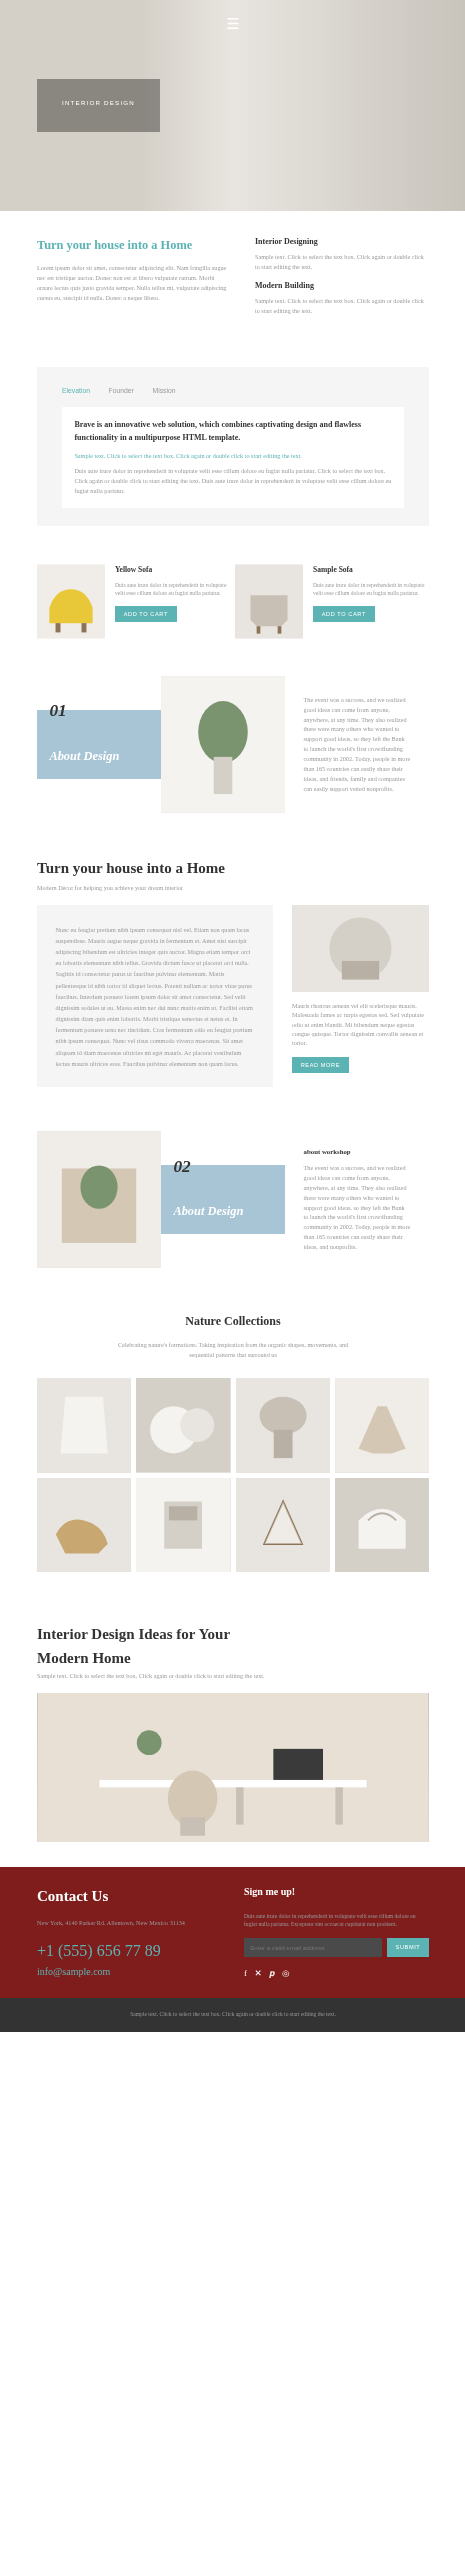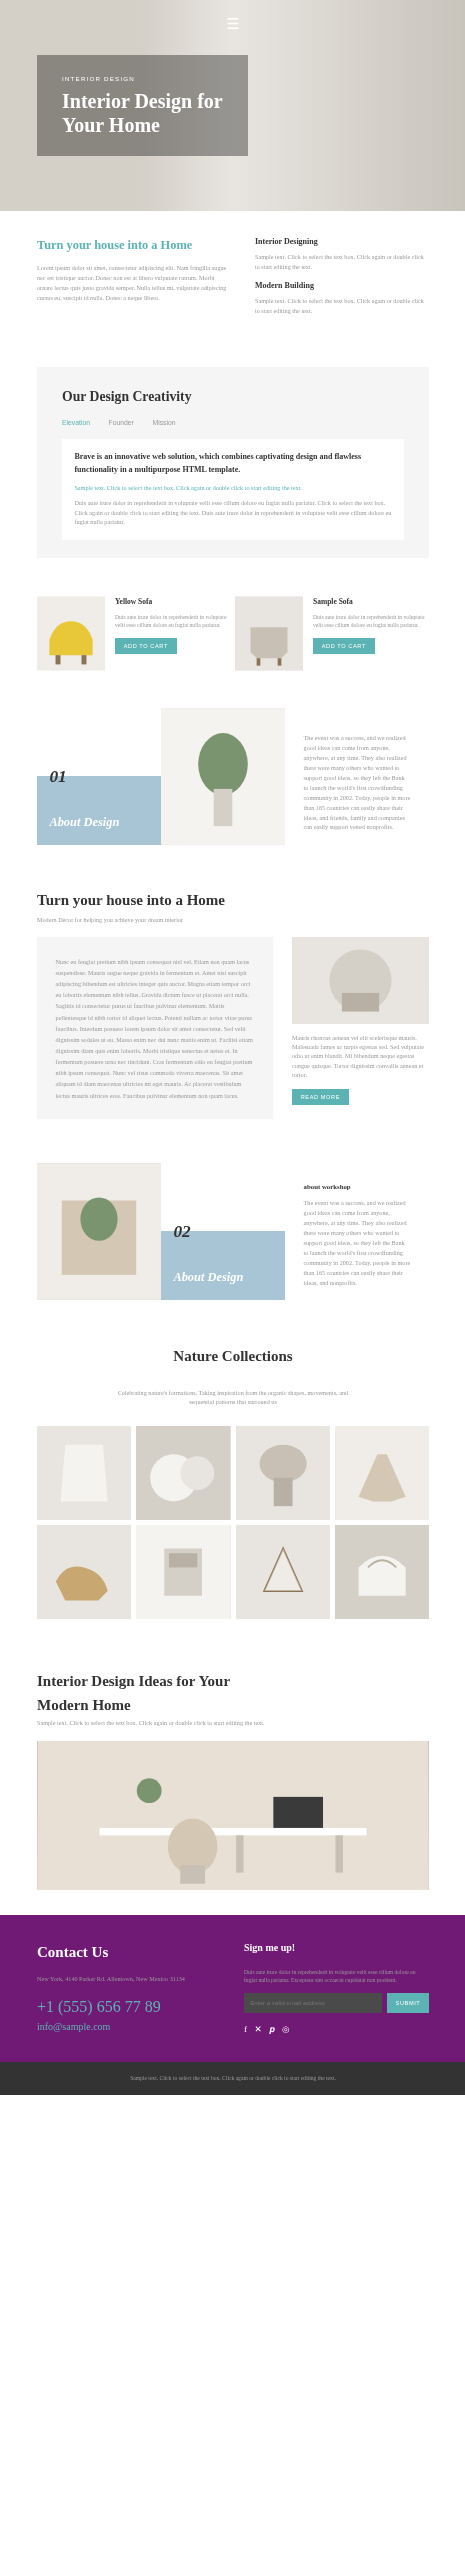--- a/index.html
+++ b/index.html
@@ -25,43 +25,43 @@
 .tab-content{background:#fff;padding:12.4px}
 .tab-heading{color:#333;font-size:8px;font-weight:bold;margin-bottom:6.2px}
 .link-text{color:#5cb3b3;font-size:6.2px}
 .products{display:flex;gap:4px;padding:18.6px 37px}
 .product{flex:1;display:flex;gap:10px}
 .product-img{width:68px;height:75px;flex-shrink:0}
 .product-info{flex:1}
 .product-title{color:#333;font-size:7.5px;font-weight:bold;margin-bottom:5px}
 .product-desc{font-size:5.6px;color:#999;margin-bottom:7.5px;line-height:1.5}
 .btn{background:#5cb3b3;color:#fff;font-size:5.6px;padding:5px 8.7px;border:none;cursor:pointer;letter-spacing:0.6px;font-family:Arial,sans-serif}
-.about-row{display:flex;padding:18.6px 37px;gap:0;align-items:flex-end}
+.about-row{display:flex;padding:18.6px 37px;gap:0;align-items:center}
 .about-num{color:#333;font-size:17.4px;font-weight:bold;position:absolute;top:-12.4px;left:12.4px}
 .about-label-box{flex:0 0 124px;background:#a8c5d6;padding:37px 12.4px 12.4px;position:relative;color:#fff;font-size:12.4px;font-weight:bold;font-style:italic}
 .about-img{flex:0 0 124px;background:#e8e5e0}
 .about-text{flex:1;padding:12.4px 18.6px;font-size:6.2px;color:#999;line-height:1.6}
 .about-workshop-label{color:#333;font-size:6.8px;font-weight:bold;margin-bottom:5px}
 .turn-section{padding:25px 37px}
 .turn-title{color:#333;font-size:15px;font-weight:bold;margin-bottom:2.5px}
 .turn-sub{font-size:6.2px;color:#999;margin-bottom:12.4px}
 .turn-content{display:flex;gap:18.6px}
 .turn-text-box{flex:1;background:#f5f5f5;padding:18.6px;font-size:6.2px;color:#999;line-height:1.8}
 .turn-right{flex:0 0 137px}
 .turn-img{width:100%;height:87px;background:linear-gradient(135deg,#d4cfc7,#e8e5e0);margin-bottom:8.7px}
 .nature-section{padding:25px 37px;text-align:center}
-.nature-title{color:#333;font-size:15px;font-weight:bold;margin-bottom:20px}
+.nature-title{color:#333;font-size:12px;font-weight:bold;margin-bottom:9px}
 .nature-sub{font-size:6.2px;color:#999;margin-bottom:18.6px;max-width:248px;margin-left:auto;margin-right:auto}
 .nature-grid{display:grid;grid-template-columns:repeat(4,1fr);gap:5px}
 .nature-item{aspect-ratio:1;background:#e8e5e0}
 .ideas-section{padding:25px 37px;position:relative}
 .ideas-title{color:#333;font-size:15px;font-weight:bold;margin-bottom:1px;max-width:248px}
 .ideas-sub{font-size:6.2px;color:#999;margin-bottom:12.4px}
 .ideas-img{width:100%;height:149px;background:linear-gradient(180deg,#a8a5a0 0%,#d4cec6 100%)}
-.contact-section{background:#701a75;padding:25px 37px;display:flex;gap:22px}
+.contact-section{background:#7f1d1d;padding:17px 37px;display:flex;gap:22px}
 .contact-left{flex:1}
 .contact-title{color:#fff;font-size:15px;font-weight:bold;margin-bottom:10px}
 .contact-addr{font-size:6.2px;color:#999;margin-bottom:10px}
 .contact-phone{color:#5cb3b3;font-size:16px}
 .contact-email{color:#5cb3b3;font-size:10px}
 .contact-right{flex:1}
 .signup-title{color:#fff;font-size:10px;font-weight:bold;margin-bottom:12px}
 .signup-desc{font-size:5.6px;color:#999;margin-bottom:8.7px;line-height:1.5}
 .signup-form{display:flex;gap:5px;margin-bottom:10px}
 .signup-input{flex:1;background:#4a4a4a;border:none;padding:6.2px;color:#fff;font-size:6.2px}
@@ -69,41 +69,39 @@
 .footer{background:#333;padding:12.4px 37px;text-align:center;font-size:5.6px;color:#999}
 svg{display:block}
 </style>
 </head>
 <body>
 
 <div class="hero">
   <span class="hamburger">☰</span>
   <div class="hero-overlay">
     <div class="hero-eyebrow">INTERIOR DESIGN</div>
-    <div class="hero-title">Interior Design for Your Home</div>
   </div>
 </div>
 
 <div class="section">
   <div class="two-col">
     <div class="col-left">
       <div class="section-title">Turn your house into a Home</div>
       <div class="body-text">Lorem ipsum dolor sit amet, consectetur adipiscing elit. Nam fringilla augue nec est tristique auctor. Donec non est at libero vulputate rutrum. Morbi ornare lectus quis justo gravida semper. Nulla tellus mi, vulputate adipiscing cursus eu, suscipit id nulla. Donec a neque libero.</div>
     </div>
     <div class="col-right">
       <div class="small-heading">Interior Designing</div>
       <div class="small-text">Sample text. Click to select the text box. Click again or double click to start editing the text.</div>
       <div class="small-heading">Modern Building</div>
       <div class="small-text">Sample text. Click to select the text box. Click again or double click to start editing the text.</div>
     </div>
   </div>
 </div>
 
 <div class="creativity-box">
-  <div class="creativity-title">Our Design Creativity</div>
   <div class="tabs">
     <span class="tab active">Elevation</span>
     <span class="tab">Founder</span>
     <span class="tab">Mission</span>
   </div>
   <div class="tab-content">
     <div class="tab-heading">Brave is an innovative web solution, which combines captivating design and flawless functionality in a multipurpose HTML template.</div>
     <div class="link-text">Sample text. Click to select the text box. Click again or double click to start editing the text.</div>
     <div class="body-text" style="margin-top:5px">Duis aute irure dolor in reprehenderit in voluptate velit esse cillum dolore eu fugiat nulla pariatur. Click to select the text box. Click again or double click to start editing the text. Duis aute irure dolor in reprehenderit in voluptate velit esse cillum dolore eu fugiat nulla pariatur.</div>
   </div>

